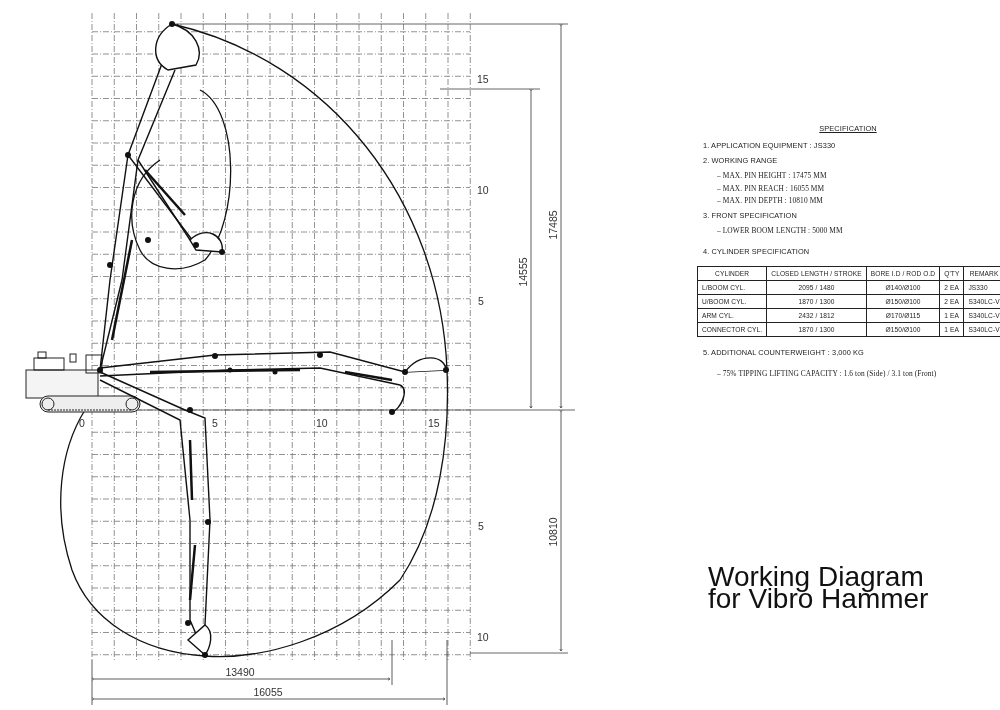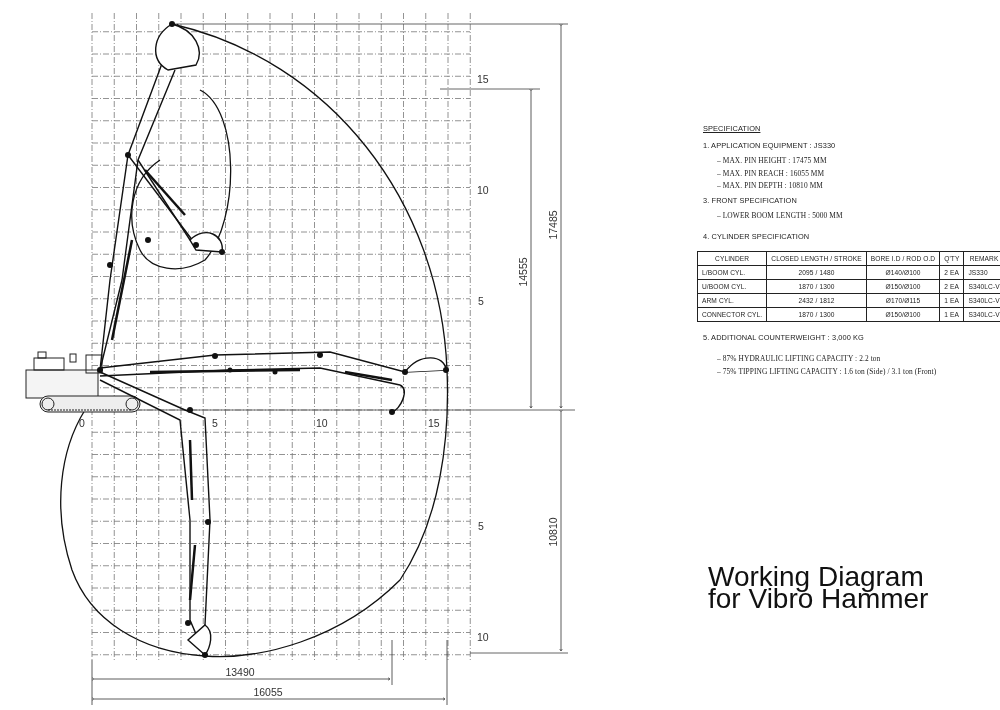--- a/index.html
+++ b/index.html
@@ -2,21 +2,21 @@
 <html><head>
 <meta charset="utf-8">
 <style>
   html, body { margin: 0; padding: 0; background: #ffffff; }
   body { width: 1000px; height: 710px; position: relative; overflow: hidden;
          font-family: "Liberation Sans", sans-serif; color: #111; }
   #diagram { position: absolute; left: 0; top: 0; width: 1000px; height: 710px; }
   .spec { position: absolute; left: 703px; top: 124px; width: 290px;
           font-family: "Liberation Sans", sans-serif; font-size: 7.4px; letter-spacing: 0.1px;
           color: #222; text-transform: uppercase; }
-  .spec .title { text-decoration: underline; margin-bottom: 7px; }
+  .spec .title { text-decoration: underline; margin-bottom: 7px; text-align: center; }
   .spec .item { margin: 0 0 3px 0; line-height: 12px; }
   .spec .sub { margin-left: 14px; line-height: 12.5px; font-family: Liberation Serif, serif; }
   .spec .sub::before { content: "– "; }
   .spec .gap { height: 9px; }
   table.cyl { border-collapse: collapse; margin: 8px 0 10px -6px; width: 290px; font-size: 6.6px; }
   table.cyl td, table.cyl th { border: 1px solid #222; padding: 3px 4px; font-weight: normal; white-space: nowrap; }
   table.cyl td.c, table.cyl th.c { text-align: center; }
   .caption { position: absolute; left: 708px; top: 566px; font-size: 28px; line-height: 22px; color: #111; }
   .caption div { white-space: nowrap; }
   .ax { font-family: "Liberation Sans", sans-serif; font-size: 10.5px; fill: #333; }
@@ -186,20 +186,21 @@
   <text class="dim" transform="translate(527,272) rotate(-90)" text-anchor="middle">14555</text>
   <text class="dim" transform="translate(557,225) rotate(-90)" text-anchor="middle">17485</text>
   <text class="dim" transform="translate(557,532) rotate(-90)" text-anchor="middle">10810</text>
   <text class="dim" x="240" y="676" text-anchor="middle">13490</text>
   <text class="dim" x="268" y="696" text-anchor="middle">16055</text>
 </svg>
 
 <div class="spec">
   <div class="title">SPECIFICATION</div>
   <div class="item">1. APPLICATION EQUIPMENT : JS330</div>
+  <div class="item">2. WORKING RANGE</div>
   <div class="sub">MAX. PIN HEIGHT : 17475 mm</div>
   <div class="sub">MAX. PIN REACH : 16055 mm</div>
   <div class="sub">MAX. PIN DEPTH : 10810 mm</div>
   <div class="item" style="margin-top:2px">3. FRONT SPECIFICATION</div>
   <div class="sub">LOWER BOOM LENGTH : 5000 mm</div>
   <div class="gap"></div>
   <div class="item">4. CYLINDER SPECIFICATION</div>
 
   <table class="cyl">
     <tbody>
@@ -236,20 +237,19 @@
       <td class="c">1870 / 1300</td>
       <td class="c">ø150/ø100</td>
       <td>1 EA</td>
       <td>S340LC-V</td>
     </tr>
   </tbody>
     </table>
 
   <div class="item">5. ADDITIONAL COUNTERWEIGHT : 3,000 kg</div>
   <div class="gap" style="height:6px"></div>
-  <div class="sub" style="text-transform:none">87% HYDRAULIC LIFTING CAPACITY : 2.2 ton</div>
   <div class="sub" style="text-transform:none">75% TIPPING LIFTING CAPACITY : 1.6 ton (Side) / 3.1 ton (Front)</div>
 </div>
 
 <div class="caption">
   <div>Working Diagram</div>
   <div>for Vibro Hammer</div>
 </div>
 
 </body></html>

